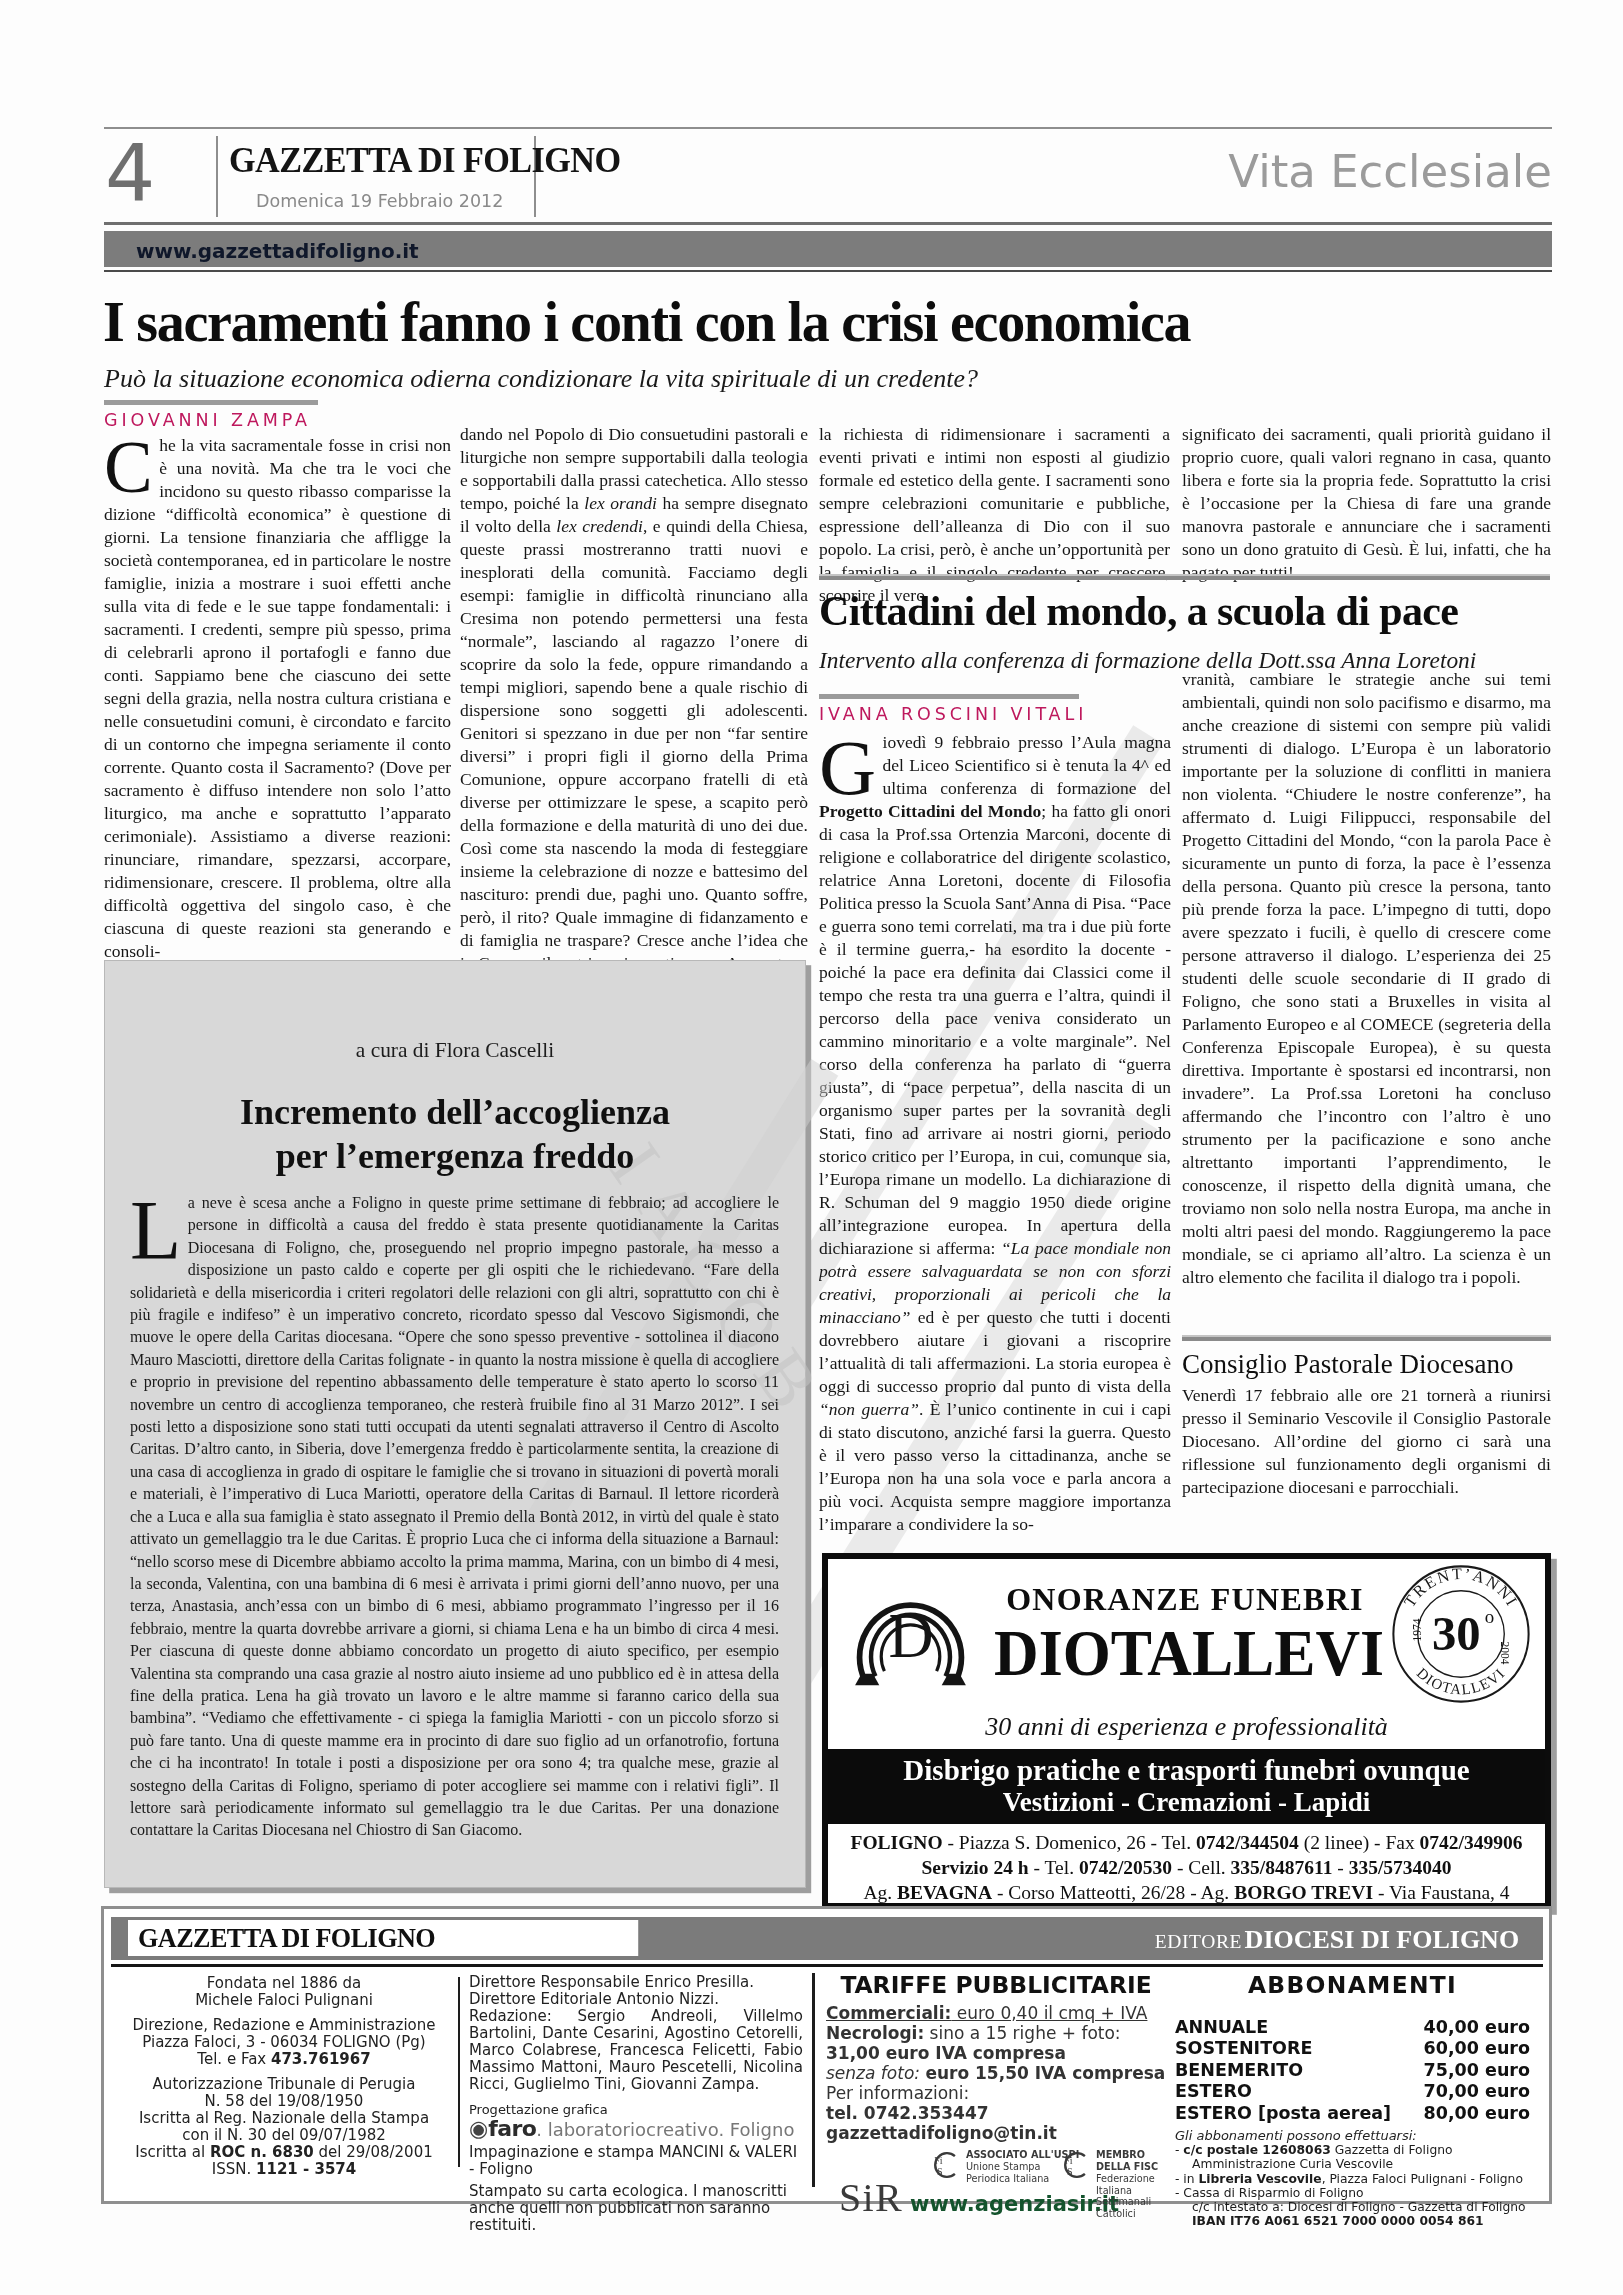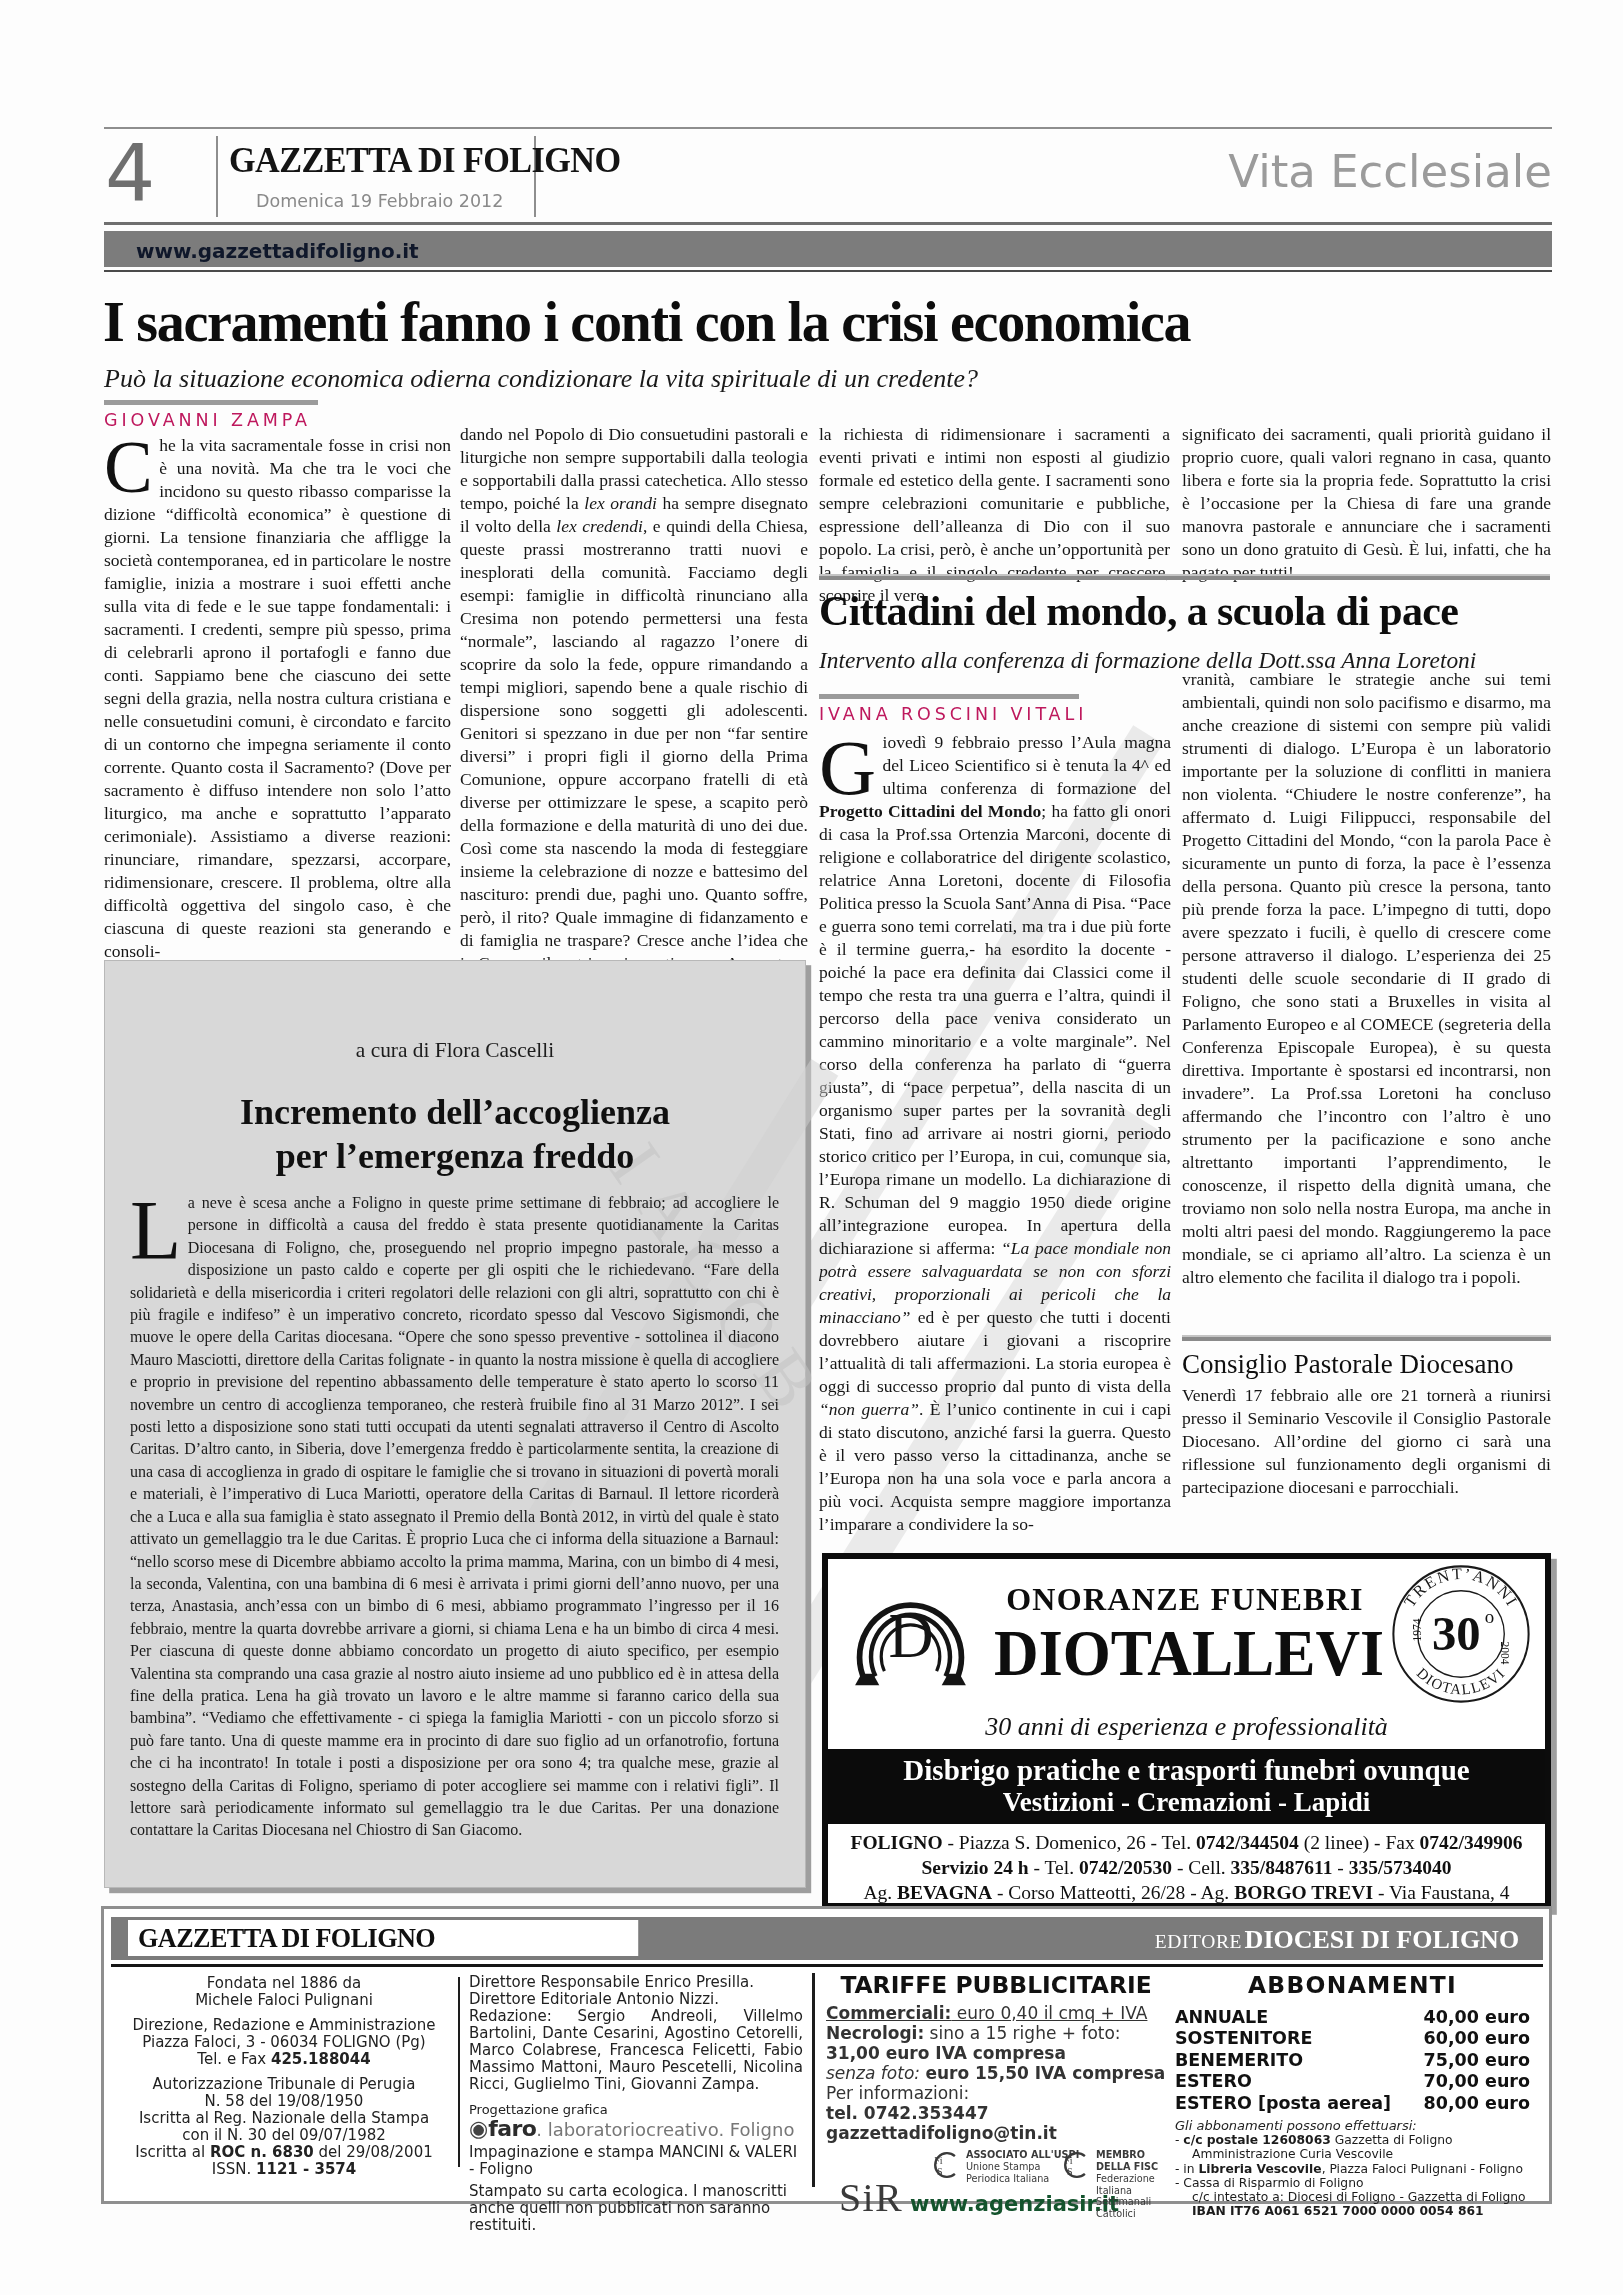--- a/index.html
+++ b/index.html
@@ -193,21 +193,21 @@
       </div>
     </div>
     <div class="abs black-rule" style="left:6.5px;top:55px;width:1432px;height:3.2px;"></div>
 
     <div class="abs f-col ctr" style="left:13px;top:66px;width:334px;">
       <div>Fondata nel 1886 da</div>
       <div>Michele Faloci Pulignani</div>
       <div class="fgap"></div>
       <div>Direzione, Redazione e Amministrazione</div>
       <div>Piazza Faloci, 3 - 06034 FOLIGNO (Pg)</div>
-      <div><span>Tel. e Fax </span><b>425.188044</b></div>
+      <div><span>Tel. e Fax </span><b>473.761967</b></div>
       <div class="fgap"></div>
       <div>Autorizzazione Tribunale di Perugia</div>
       <div>N. 58 del 19/08/1950</div>
       <div>Iscritta al Reg. Nazionale della Stampa</div>
       <div>con il N. 30 del 09/07/1982</div>
       <div><span>Iscritta al </span><b>ROC n. 6830</b><span> del 29/08/2001</span></div>
       <div><span>ISSN. </span><b>1121 - 3574</b></div>
     </div>
 
     <div class="abs vline" style="left:354px;top:68px;width:1.9px;height:190px;"></div>
@@ -257,21 +257,21 @@
         <div class="abs assoc" style="left:270px;top:0;">
           <div><b>MEMBRO DELLA FISC</b></div>
           <div>Federazione Italiana</div>
           <div>Settimanali Cattolici</div>
         </div>
       </div>
     </div>
 
     <div class="abs" style="left:1071px;top:62px;width:355px;">
       <div class="abbo-title ctr">ABBONAMENTI</div>
-      <div class="abbo-row" style="margin-top:8px;gap:44px;">
+      <div class="abbo-row" style="margin-top:18px;gap:44px;">
         <span>ANNUALE</span>
           <span>40,00 euro</span>
       </div>
       <div class="abbo-row">
         <span>SOSTENITORE</span>
           <span>60,00 euro</span>
       </div>
       <div class="abbo-row">
         <span>BENEMERITO</span>
           <span>75,00 euro</span>

